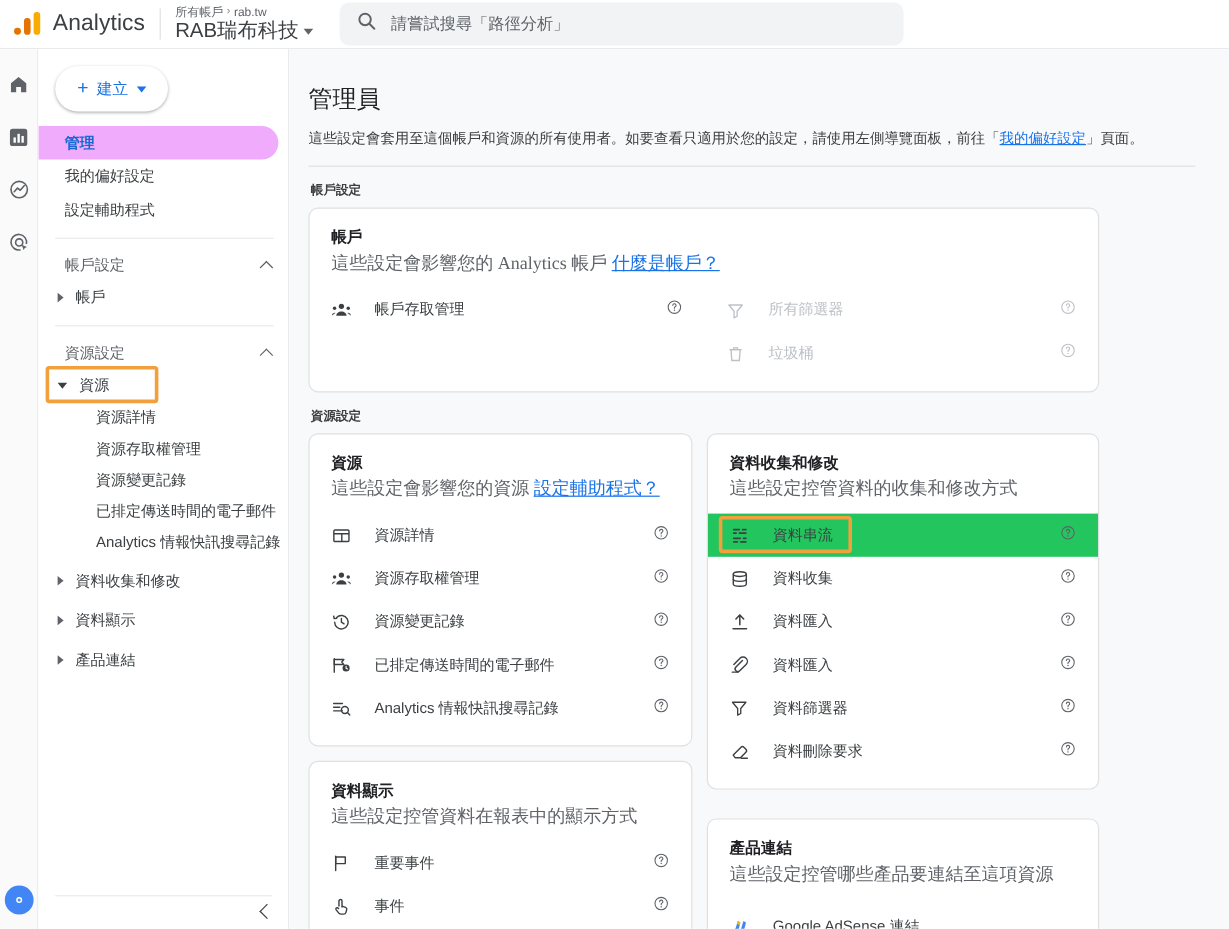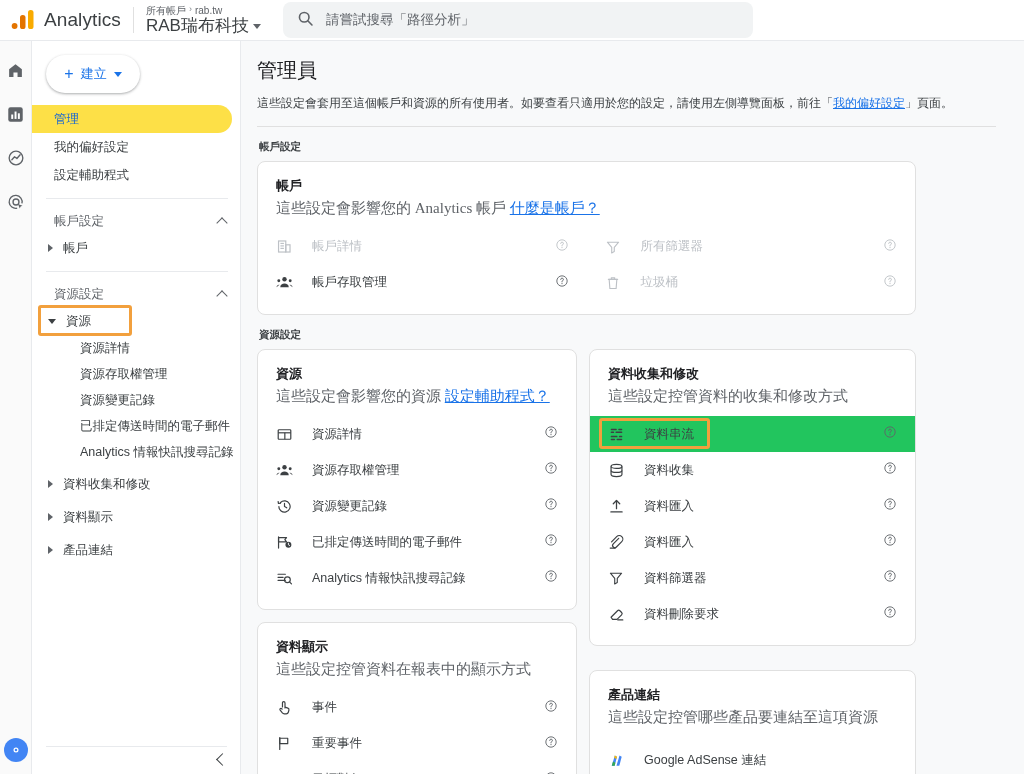--- a/index.html
+++ b/index.html
@@ -95,22 +95,22 @@
     width: 0; height: 0; border-left: 4px solid transparent;
     border-right: 4px solid transparent; border-top: 5px solid #1a73e8;
   }
 
   .nav-item {
     height: 28px; display: flex; align-items: center;
     padding-left: 22px; font-size: 12.5px; color: #3c4043;
     cursor: pointer; margin: 0 8px 0 0;
   }
   .nav-item.active {
-    background: #fde047; color: #1967d2;
-    border-radius: 0 14px 14px 0; font-weight: 400;
+    background: #f0abfc; color: #1967d2;
+    border-radius: 0 14px 14px 0; font-weight: 700;
   }
   .nav-divider {
     height: 1px; background: #e8eaed; margin: 9px 12px 9px 14px;
   }
   .nav-section {
     height: 26px; display: flex; align-items: center;
     padding: 0 14px 0 22px; font-size: 12.5px; color: #5f6368;
     justify-content: space-between; cursor: pointer;
   }
   .chev-up {
@@ -151,21 +151,21 @@
   }
 
   
   .main {
     position: absolute; top: 41px; left: 241px;
     width: 783px; height: 733px;
     background: #f8f9fa;
     overflow: hidden;
     padding: 16px 28px 0 16px;
   }
-  .page-title { font-size: 20px; color: #202124; margin: 0 0 10px 0; font-weight: 400; }
+  .page-title { font-size: 20px; color: #202124; margin: 12px 0 10px 0; font-weight: 400; }
   .page-desc { font-size: 12px; color: #3c4043; line-height: 1.6; }
   .page-desc a { color: #1a73e8; }
   .main-hr { height: 1px; background: #e0e0e0; margin: 13px 0 0 0; }
 
   .sec-label {
     font-size: 10.5px; color: #3c4043; font-weight: 700;
     margin: 13px 0 7px 2px;
   }
   .card {
     background: #ffffff; border: 1px solid #e0e0e0; border-radius: 8px;
@@ -360,39 +360,20 @@
   <div class="main-hr"></div>
 
   <div class="sec-label">帳戶設定</div>
   <div class="card" style="width:659px">
     <div class="card-title">帳戶</div>
     <div class="card-sub">
       <span>這些設定會影響您的 Analytics 帳戶 </span><a href="#">什麼是帳戶？</a>
     </div>
     <div class="rows two-col">
       <div class="col">
-        <div class="row disabled">
-          <span class="ico">
-            <svg width="17" height="17" viewBox="0 0 20 20" fill="none" stroke="#bdc1c6" stroke-width="1.4">
-              <rect x="3" y="3.5" width="8.5" height="13"></rect>
-                <rect x="11.5" y="8" width="5" height="8.5"></rect>
-              <line x1="5.2" y1="6.4" x2="9.3" y2="6.4"></line>
-                <line x1="5.2" y1="9.3" x2="9.3" y2="9.3"></line>
-                <line x1="5.2" y1="12.2" x2="9.3" y2="12.2"></line>
-            </svg>
-          </span>
-          <span class="lbl">帳戶詳情</span>
-          <span class="help">
-            <svg width="14" height="14" viewBox="0 0 20 20" fill="none" stroke="#bdc1c6" stroke-width="1.3">
-              <circle cx="10" cy="10" r="7.4"></circle>
-                <path d="M8.1 7.8a1.95 1.95 0 1 1 2.5 1.9c-.45.15-.6.5-.6.95v.6" stroke-linecap="round"></path>
-                <circle cx="10" cy="13.7" r=".85" fill="#bdc1c6" stroke="none"></circle>
-            </svg>
-          </span>
-        </div>
         <div class="row">
           <span class="ico">
             <svg width="17" height="17" viewBox="0 0 20 20" fill="#3c4043">
               <circle cx="10" cy="6.2" r="2.6"></circle>
                 <path d="M5 15.5c0-2.5 2.3-4.2 5-4.2s5 1.7 5 4.2z"></path>
               <circle cx="3.3" cy="8" r="1.7"></circle>
                 <path d="M.6 15.5c0-1.8 1.3-3 2.7-3 .3 0 .6.05.9.14" opacity=".85"></path>
               <circle cx="16.7" cy="8" r="1.7"></circle>
                 <path d="M19.4 15.5c0-1.8-1.3-3-2.7-3-.3 0-.6.05-.9.14" opacity=".85"></path>
             </svg>
@@ -549,41 +530,41 @@
         </div>
       </div>
 
       <div class="card">
         <div class="card-title">資料顯示</div>
         <div class="card-sub">這些設定控管資料在報表中的顯示方式</div>
         <div class="rows">
           <div class="row">
             <span class="ico">
               <svg width="17" height="17" viewBox="0 0 20 20" fill="none" stroke="#3c4043" stroke-width="1.4">
+                <line x1="4.4" y1="3" x2="4.4" y2="17" stroke-linecap="round"></line>
+                <path d="M4.4 3.8h9.4v6.4H4.4z" stroke-linejoin="round"></path>
+              </svg>
+            </span>
+            <span class="lbl">重要事件</span>
+            <span class="help">
+              <svg width="14" height="14" viewBox="0 0 20 20" fill="none" stroke="#5f6368" stroke-width="1.3">
+                  <circle cx="10" cy="10" r="7.4"></circle>
+                  <path d="M8.1 7.8a1.95 1.95 0 1 1 2.5 1.9c-.45.15-.6.5-.6.95v.6" stroke-linecap="round"></path>
+                  <circle cx="10" cy="13.7" r=".85" fill="#5f6368" stroke="none"></circle>
+                </svg>
+            </span>
+          </div>
+          <div class="row">
+            <span class="ico">
+              <svg width="17" height="17" viewBox="0 0 20 20" fill="none" stroke="#3c4043" stroke-width="1.4">
                 <path d="M7.6 9.4V4.6a1.5 1.5 0 0 1 3 0v5.9" stroke-linecap="round"></path>
                 <path d="M10.6 9.6l3.4 1.1c1 .35 1.5 1.15 1.2 2.3l-.7 2.6c-.3 1.1-1.2 1.8-2.4 1.8H9.7c-1 0-1.6-.3-2.2-1l-2.6-3.2c-.5-.65-.35-1.5.3-1.9.55-.35 1.25-.25 1.7.25l.7.8" stroke-linejoin="round"></path>
               </svg>
             </span>
             <span class="lbl">事件</span>
-            <span class="help">
-              <svg width="14" height="14" viewBox="0 0 20 20" fill="none" stroke="#5f6368" stroke-width="1.3">
-                  <circle cx="10" cy="10" r="7.4"></circle>
-                  <path d="M8.1 7.8a1.95 1.95 0 1 1 2.5 1.9c-.45.15-.6.5-.6.95v.6" stroke-linecap="round"></path>
-                  <circle cx="10" cy="13.7" r=".85" fill="#5f6368" stroke="none"></circle>
-                </svg>
-            </span>
-          </div>
-          <div class="row">
-            <span class="ico">
-              <svg width="17" height="17" viewBox="0 0 20 20" fill="none" stroke="#3c4043" stroke-width="1.4">
-                <line x1="4.4" y1="3" x2="4.4" y2="17" stroke-linecap="round"></line>
-                <path d="M4.4 3.8h9.4v6.4H4.4z" stroke-linejoin="round"></path>
-              </svg>
-            </span>
-            <span class="lbl">重要事件</span>
             <span class="help">
               <svg width="14" height="14" viewBox="0 0 20 20" fill="none" stroke="#5f6368" stroke-width="1.3">
                   <circle cx="10" cy="10" r="7.4"></circle>
                   <path d="M8.1 7.8a1.95 1.95 0 1 1 2.5 1.9c-.45.15-.6.5-.6.95v.6" stroke-linecap="round"></path>
                   <circle cx="10" cy="13.7" r=".85" fill="#5f6368" stroke="none"></circle>
                 </svg>
             </span>
           </div>
           <div class="row">
             <span class="ico">

